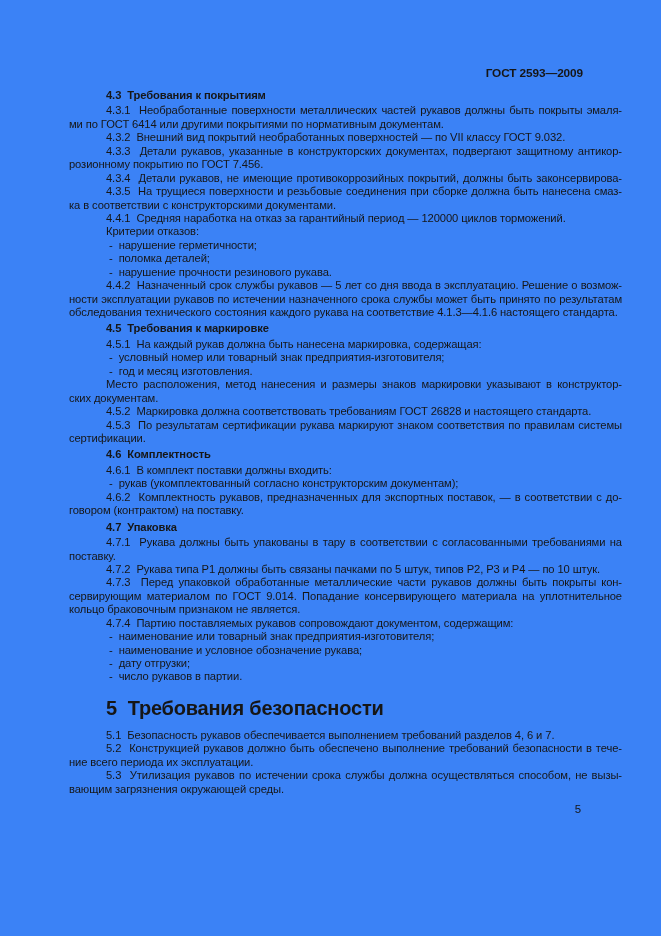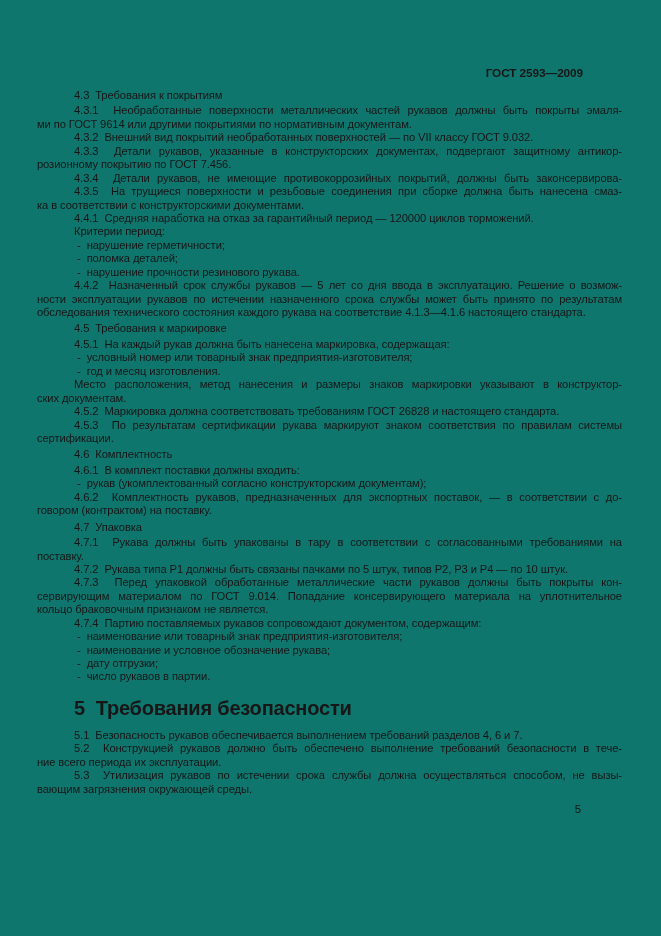--- a/index.html
+++ b/index.html
@@ -4,27 +4,28 @@
 <style>
   html, body {
     margin: 0;
     padding: 0;
     background: #ffffff;
   }
   .page {
     position: relative;
     width: 661px;
     height: 936px;
-    background: #0f766e;
+    background: #3b82f6;
     color: #161616;
     font-family: "Liberation Sans", sans-serif;
     font-size: 11.2px;
     letter-spacing: -0.1px;
     box-sizing: border-box;
     overflow: hidden;
+    padding-left: 32px;
   }
   .running-header {
     padding: 66px 78px 0 0;
     text-align: right;
     font-weight: bold;
     font-size: 11.8px;
     line-height: 14px;
   }
   .doc-body {
     margin: 9px 39px 0 37px;
@@ -40,21 +41,21 @@
     text-align-last: justify;
   }
   .line.first {
     padding-left: 37px;
   }
   .line.li {
     padding-left: 40px;
   }
   .para { margin: 0; }
   .h3 {
-    font-weight: normal;
+    font-weight: bold;
     padding-left: 37px;
     line-height: 13.45px;
     margin: 3px 0 2px 0;
   }
   .h1 {
     font-weight: bold;
     font-size: 20px;
     letter-spacing: -0.2px;
     padding-left: 37px;
     line-height: 20px;
@@ -70,41 +71,41 @@
 </head>
 <body>
 
 <div class="page">
   <div class="running-header">ГОСТ 2593—2009</div>
 
   <div class="doc-body">
       <div class="h3">4.3&nbsp; Требования к покрытиям</div>
       <div class="para">
         <div class="line first j">4.3.1&nbsp; Необработанные поверхности металлических частей рукавов должны быть покрыты эмаля-</div>
-        <div class="line">ми по ГОСТ 9614 или другими покрытиями по нормативным документам.</div>
+        <div class="line">ми по ГОСТ 6414 или другими покрытиями по нормативным документам.</div>
       </div>
       <div class="para">
         <div class="line first">4.3.2&nbsp; Внешний вид покрытий необработанных поверхностей — по VII классу ГОСТ 9.032.</div>
       </div>
       <div class="para">
         <div class="line first j">4.3.3&nbsp; Детали рукавов, указанные в конструкторских документах, подвергают защитному антикор-</div>
         <div class="line">розионному покрытию по ГОСТ 7.456.</div>
       </div>
       <div class="para">
         <div class="line first j">4.3.4&nbsp; Детали рукавов, не имеющие противокоррозийных покрытий, должны быть законсервирова-</div>
       </div>
       <div class="para">
         <div class="line first j">4.3.5&nbsp; На трущиеся поверхности и резьбовые соединения при сборке должна быть нанесена смаз-</div>
         <div class="line">ка в соответствии с конструкторскими документами.</div>
       </div>
       <div class="para">
         <div class="line first">4.4.1&nbsp; Средняя наработка на отказ за гарантийный период — 120000 циклов торможений.</div>
       </div>
       <div class="para">
-        <div class="line first">Критерии период:</div>
+        <div class="line first">Критерии отказов:</div>
       </div>
       <div class="line li">-&nbsp; нарушение герметичности;</div>
       <div class="line li">-&nbsp; поломка деталей;</div>
       <div class="line li">-&nbsp; нарушение прочности резинового рукава.</div>
       <div class="para">
         <div class="line first j">4.4.2&nbsp; Назначенный срок службы рукавов — 5 лет со дня ввода в эксплуатацию. Решение о возмож-</div>
         <div class="line j">ности эксплуатации рукавов по истечении назначенного срока службы может быть принято по результатам</div>
         <div class="line">обследования технического состояния каждого рукава на соответствие 4.1.3—4.1.6 настоящего стандарта.</div>
       </div>
       <div class="h3">4.5&nbsp; Требования к маркировке</div>

